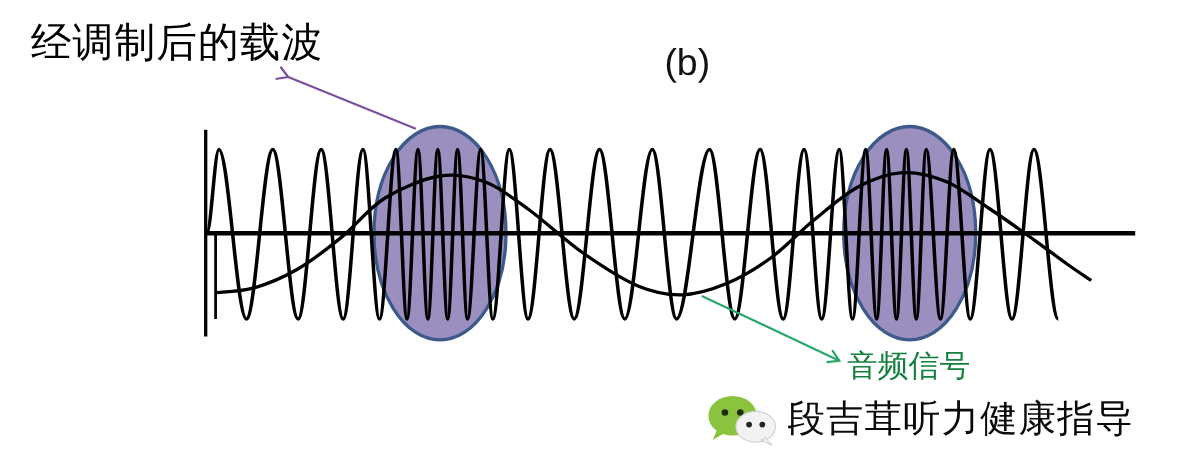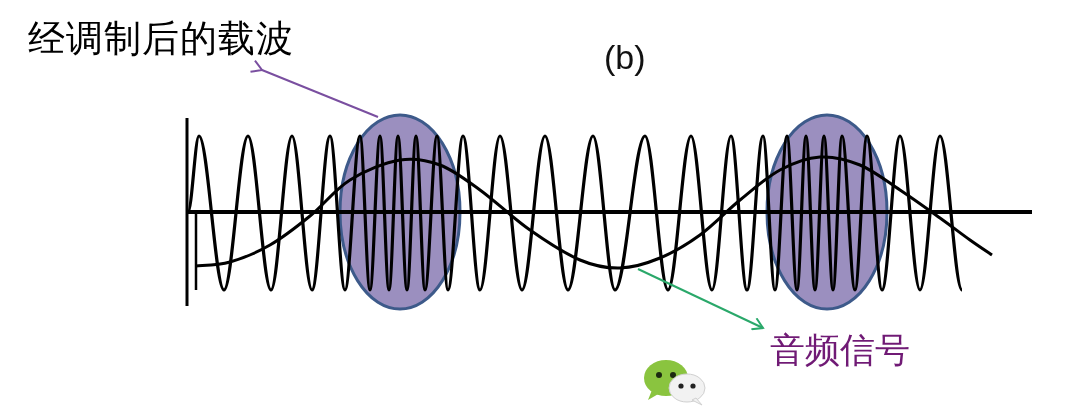--- a/index.html
+++ b/index.html
@@ -2,21 +2,21 @@
 <html><head>
 <meta charset="utf-8">
 <style>
   html, body { margin:0; padding:0; background:#ffffff; }
   body { width:1088px; height:412px; position:relative; overflow:hidden;
          font-family: "DejaVu Sans", sans-serif; }
   #stage { position:absolute; left:0; top:0; width:1088px; height:412px; }
   .label { position:absolute; color:#111; white-space:nowrap; }
   #carrier-label { left:28px; top:14px; font-size:37px; letter-spacing:1px; color:#000000; font-family:"DejaVu Sans", sans-serif; font-weight:300; }
   #panel-label { left:604px; top:38px; font-size:34px; font-family:"Liberation Sans", sans-serif; }
-  #audio-label { left:770px; top:314px; font-size:35px; color:#701a75;margin-top:13px; }
+  #audio-label { left:770px; top:314px; font-size:28px; color:#15803d; }
   #watermark { position:absolute; left:640px; top:356px; height:50px; display:flex; align-items:center; }
   #watermark-text { font-size:34px; color:#0a0a0a; margin-left:8px; letter-spacing:1px; }
   #wechat-icon { width:68px; height:50px; position:relative; }
 </style>
 </head>
 <body>
 
 <svg id="stage" viewBox="0 0 1088 412" xmlns="http://www.w3.org/2000/svg">
   <defs>
     <marker id="arrow-purple" markerWidth="14" markerHeight="14" refX="2" refY="7" orient="auto" markerUnits="userSpaceOnUse">
@@ -51,13 +51,14 @@
   <svg id="wechat-icon" viewBox="0 0 68 50">
     <ellipse cx="26" cy="22" rx="22" ry="18" fill="#8ac43f"></ellipse>
     <path d="M12 34 L8 44 L20 37 Z" fill="#8ac43f"></path>
     <circle cx="19" cy="19" r="3" fill="#1c2a10"></circle>
     <circle cx="33" cy="19" r="3" fill="#1c2a10"></circle>
     <ellipse cx="47" cy="32" rx="18" ry="14" fill="#f2f2f2" stroke="#d0d0d0" stroke-width="1"></ellipse>
     <path d="M56 42 L62 49 L52 44 Z" fill="#f2f2f2" stroke="#d0d0d0" stroke-width="1"></path>
     <circle cx="41" cy="30" r="2.6" fill="#222"></circle>
     <circle cx="53" cy="30" r="2.6" fill="#222"></circle>
   </svg>
+  <span id="watermark-text">段吉茸听力健康指导</span>
 </div>
 
 </body></html>

